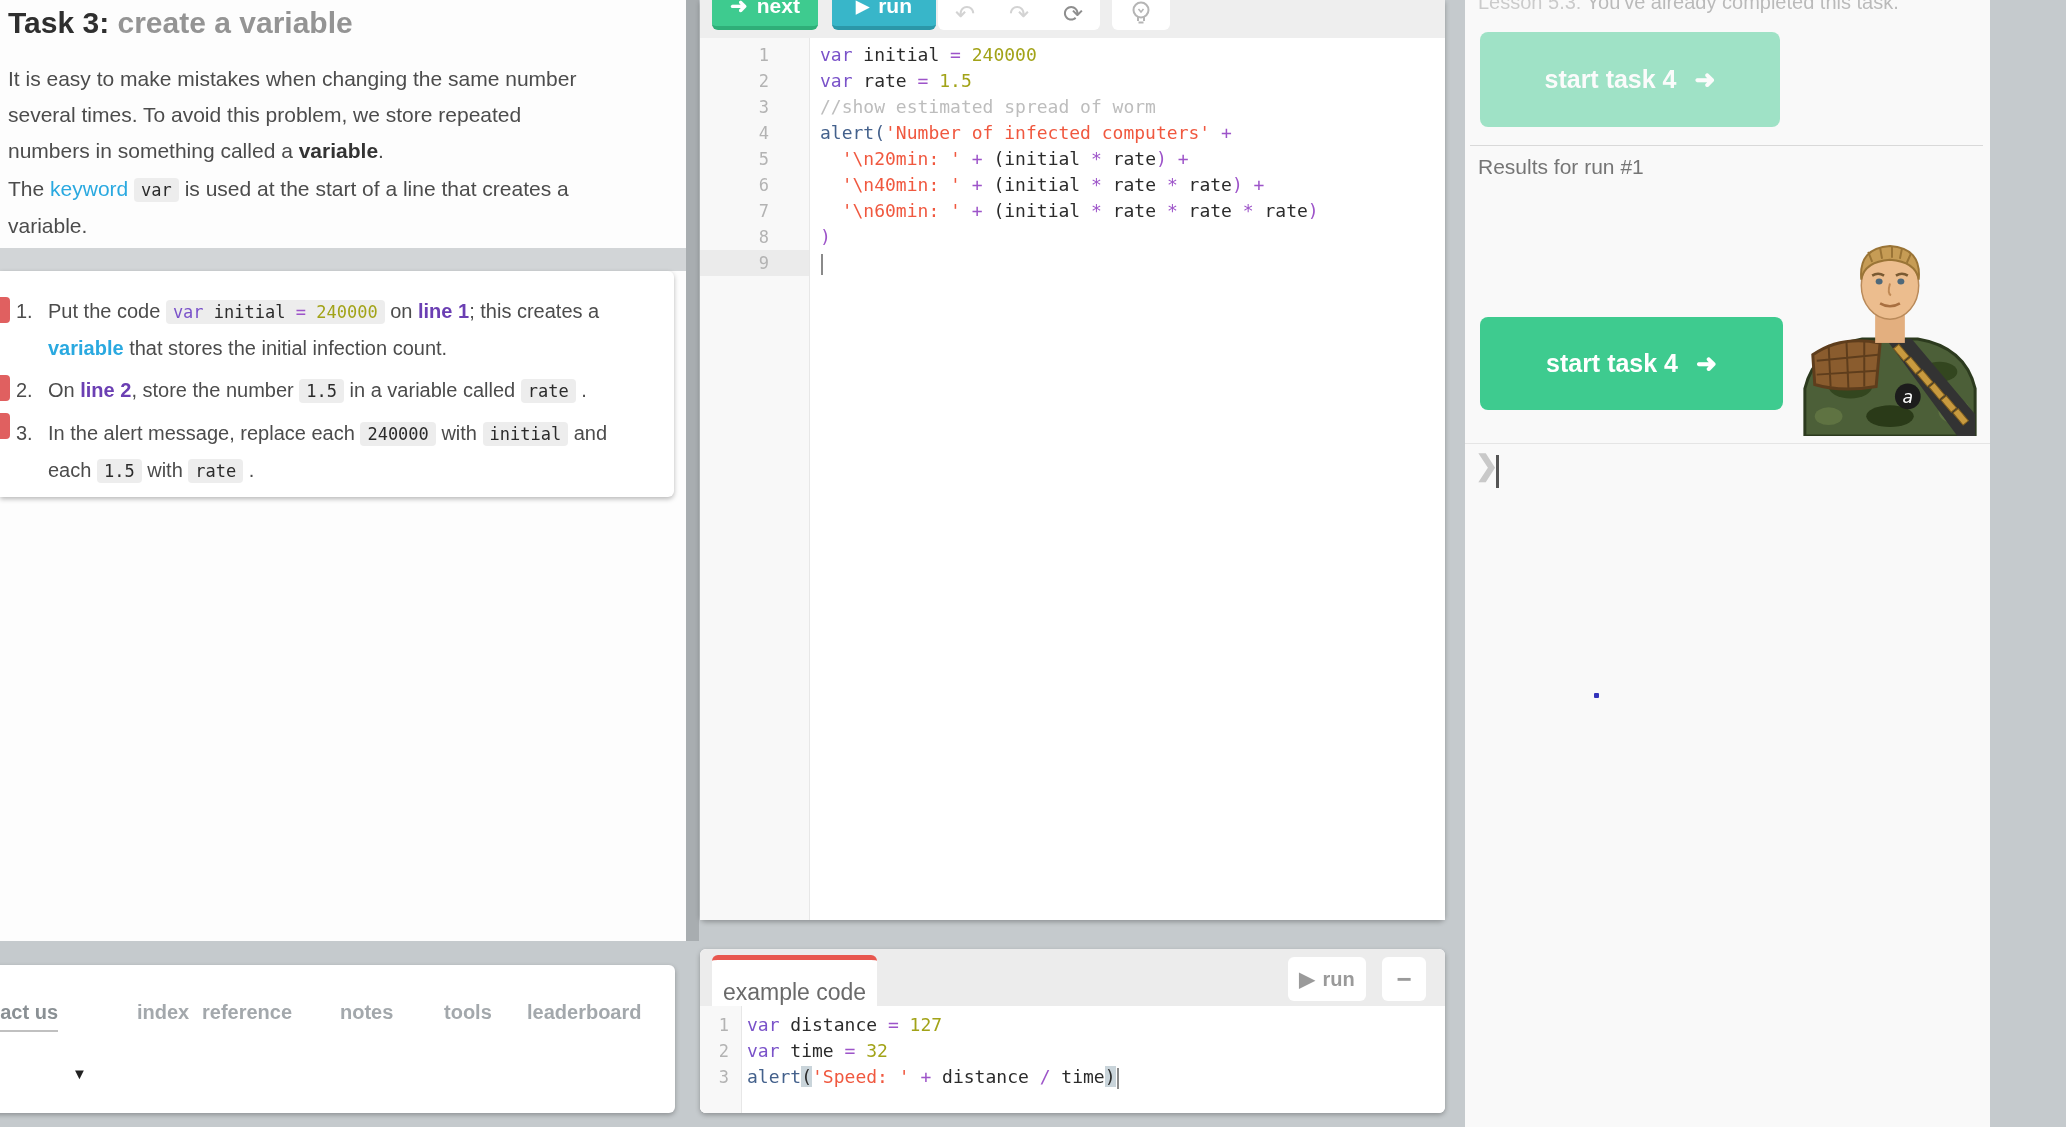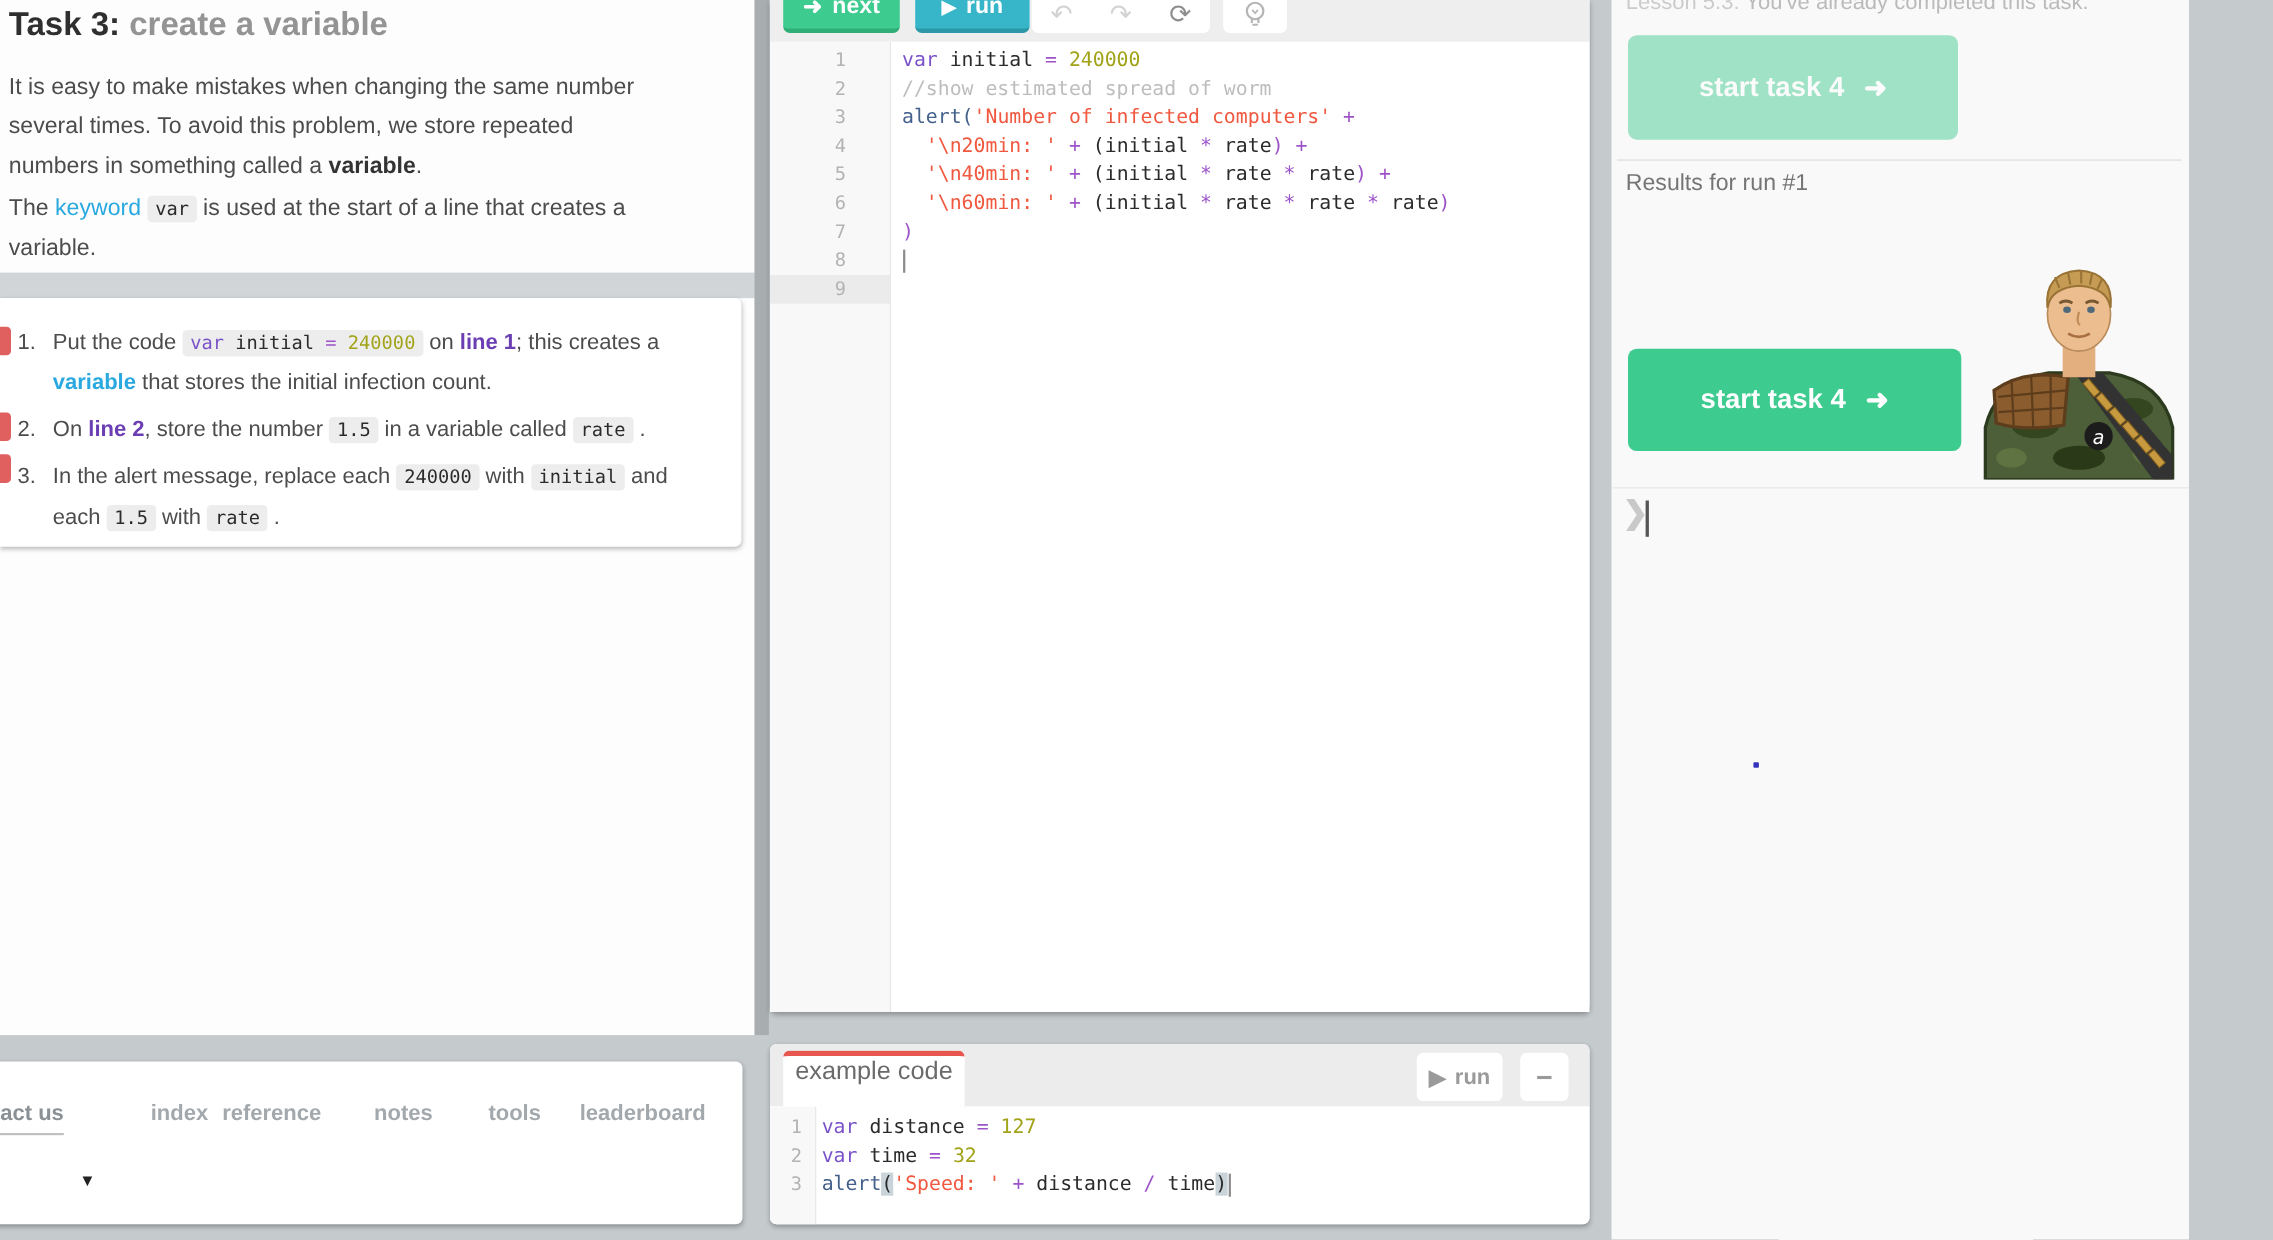--- a/index.html
+++ b/index.html
@@ -62,21 +62,21 @@
   #editor-code .code-lines{left:111px;right:0;padding:4px 0 0 9px;}
   #example-code-area .code-lines{left:43px;right:0;padding:6px 0 0 4px;}
   .code-line{height:26px;line-height:26px;white-space:pre;}
   .cursor{display:inline-block;width:2px;height:21px;background:#8a8a8a;vertical-align:middle;margin-left:1px;}
   
   #example-card{left:700px;top:949px;width:745px;height:164px;border-radius:6px;
                 box-shadow:0 2px 5px rgba(0,0,0,.28);}
   #example-header{position:absolute;left:0;top:0;width:100%;height:57px;background:#ececec;border-radius:6px 6px 0 0;}
   #example-tab{position:absolute;left:12px;top:6px;width:165px;height:51px;background:#fff;
                border-top:5px solid #e8574f;border-radius:6px 6px 0 0;box-sizing:border-box;
-               display:flex;align-items:flex-start;justify-content:center;font-size:23px;color:#6a6a6a;}
+               display:flex;align-items:flex-end;justify-content:center;font-size:23px;color:#6a6a6a;}
   #example-run{position:absolute;left:588px;top:8px;width:78px;height:44px;background:#fff;border-radius:6px;
                display:flex;align-items:center;justify-content:center;gap:8px;color:#9a9a9a;
                font-size:20px;font-weight:bold;}
   #example-min{position:absolute;left:682px;top:8px;width:44px;height:44px;background:#fff;border-radius:6px;
                display:flex;align-items:center;justify-content:center;color:#9a9a9a;
                font-size:26px;font-weight:bold;}
   #example-code-area{left:0;top:57px;width:745px;height:107px;border-radius:0 0 6px 6px;}
   
   #footer-card{left:-60px;top:965px;width:735px;height:148px;border-radius:6px;
                box-shadow:0 2px 5px rgba(0,0,0,.28);}
@@ -177,20 +177,21 @@
           <div class="gutter-num">3</div>
           <div class="gutter-num">4</div>
           <div class="gutter-num">5</div>
           <div class="gutter-num">6</div>
           <div class="gutter-num">7</div>
           <div class="gutter-num">8</div>
           <div class="gutter-num active">9</div>
         </div>
       <div class="code-lines">
           <div class="code-line"><span class="tk-kw">var</span><span> </span><span class="tk-id">initial</span><span> </span><span class="tk-op">=</span><span> </span><span class="tk-num">240000</span></div>
+          <div class="code-line"><span class="tk-kw">var</span><span> </span><span class="tk-id">rate</span><span> </span><span class="tk-op">=</span><span> </span><span class="tk-num">1.5</span></div>
           <div class="code-line"><span class="tk-cmt">//show estimated spread of worm</span></div>
           <div class="code-line"><span class="tk-fn">alert</span><span class="tk-fn">(</span><span class="tk-str">'Number of infected computers'</span><span> </span><span class="tk-op">+</span></div>
           <div class="code-line"><span>  </span><span class="tk-str">'\n20min: '</span><span> </span><span class="tk-op">+</span><span> </span><span class="tk-id">(</span><span class="tk-id">initial</span><span> </span><span class="tk-op">*</span><span> </span><span class="tk-id">rate</span><span class="tk-op">)</span><span> </span><span class="tk-op">+</span></div>
           <div class="code-line"><span>  </span><span class="tk-str">'\n40min: '</span><span> </span><span class="tk-op">+</span><span> </span><span class="tk-id">(</span><span class="tk-id">initial</span><span> </span><span class="tk-op">*</span><span> </span><span class="tk-id">rate</span><span> </span><span class="tk-op">*</span><span> </span><span class="tk-id">rate</span><span class="tk-op">)</span><span> </span><span class="tk-op">+</span></div>
           <div class="code-line"><span>  </span><span class="tk-str">'\n60min: '</span><span> </span><span class="tk-op">+</span><span> </span><span class="tk-id">(</span><span class="tk-id">initial</span><span> </span><span class="tk-op">*</span><span> </span><span class="tk-id">rate</span><span> </span><span class="tk-op">*</span><span> </span><span class="tk-id">rate</span><span> </span><span class="tk-op">*</span><span> </span><span class="tk-id">rate</span><span class="tk-op">)</span></div>
           <div class="code-line"><span class="tk-op">)</span></div>
           <div class="code-line"><span class="cursor"></span></div>
         </div>
     </div>
   </div>

